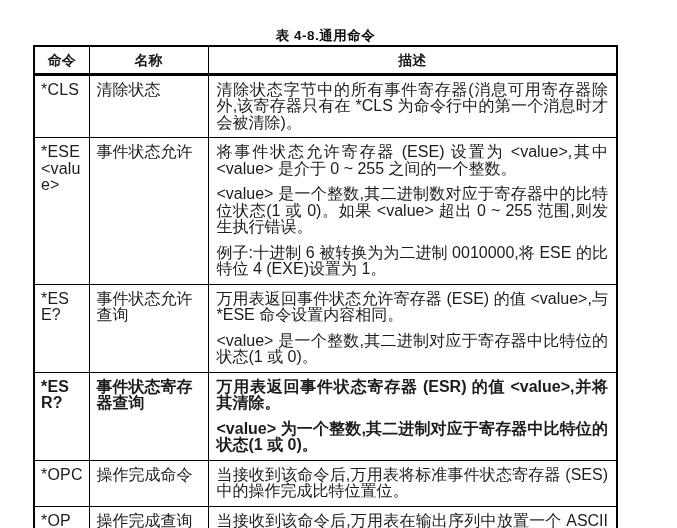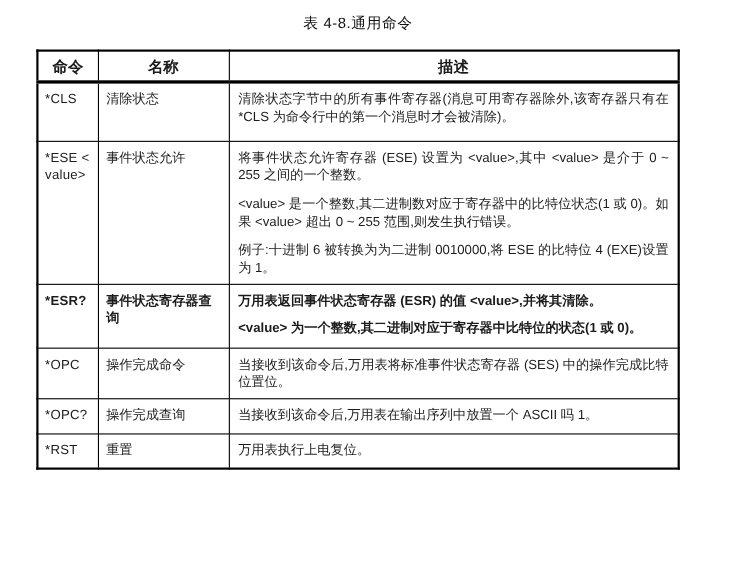--- a/index.html
+++ b/index.html
@@ -14,44 +14,44 @@
     position: relative;
     width: 677px;
     height: 528px;
     background: #ffffff;
     color: #1a1a1a;
     font-family: "Liberation Sans", sans-serif;
   }
   .doc-title {
     position: absolute;
     left: 33px;
-    top: 12px;
+    top: 27px;
     width: 585px;
     text-align: center;
     font-size: 13.5px;
-    font-weight: 400;
+    font-weight: 700;
     color: #111;
     letter-spacing: 0.5px;
   }
   table.cmd-table {
     position: absolute;
     left: 33px;
     top: 45px;
     width: 585px;
     border-collapse: collapse;
     table-layout: fixed;
     background: #fff;
   }
   table.cmd-table col.c1 { width: 55px; }
   table.cmd-table col.c2 { width: 119px; }
   table.cmd-table th,
   table.cmd-table td {
     border: 1.2px solid #000;
     vertical-align: top;
-    font-size: 12px;
+    font-size: 16px;
     line-height: 16.5px;
     color: #1c1c1c;
   }
   table.cmd-table thead th {
     font-weight: 700;
     text-align: center;
     font-size: 14px;
     padding: 5px 2px 4px 2px;
     border-bottom: 3px solid #000;
   }
@@ -116,20 +116,28 @@
       </tr>
       <tr class="r-ese">
         <td class="cmd-cell">*ESE &lt;value&gt;</td>
         <td class="name-cell">事件状态允许</td>
         <td class="desc-cell">
           <p>将事件状态允许寄存器 (ESE) 设置为 &lt;value&gt;,其中 &lt;value&gt; 是介于 0 ~ 255 之间的一个整数。</p>
           <p>&lt;value&gt; 是一个整数,其二进制数对应于寄存器中的比特位状态(1 或 0)。如果 &lt;value&gt; 超出 0 ~ 255 范围,则发生执行错误。</p>
           <p>例子:十进制 6 被转换为为二进制 0010000,将 ESE 的比特位 4 (EXE)设置为 1。</p>
         </td>
       </tr>
+      <tr class="r-eseq">
+        <td class="cmd-cell">*ESE?</td>
+        <td class="name-cell">事件状态允许查询</td>
+        <td class="desc-cell">
+          <p>万用表返回事件状态允许寄存器 (ESE) 的值 &lt;value&gt;,与 *ESE 命令设置内容相同。</p>
+          <p>&lt;value&gt; 是一个整数,其二进制对应于寄存器中比特位的状态(1 或 0)。</p>
+        </td>
+      </tr>
       <tr class="r-esrq">
         <td class="cmd-cell">*ESR?</td>
         <td class="name-cell">事件状态寄存器查询</td>
         <td class="desc-cell">
           <p>万用表返回事件状态寄存器 (ESR) 的值 &lt;value&gt;,并将其清除。</p>
           <p>&lt;value&gt; 为一个整数,其二进制对应于寄存器中比特位的状态(1 或 0)。</p>
         </td>
       </tr>
       <tr class="r-opc">
         <td class="cmd-cell">*OPC</td>

